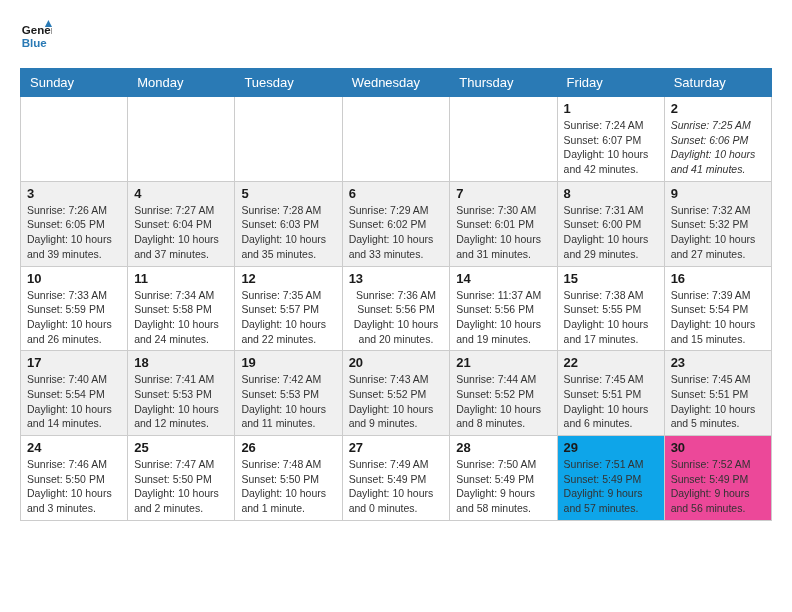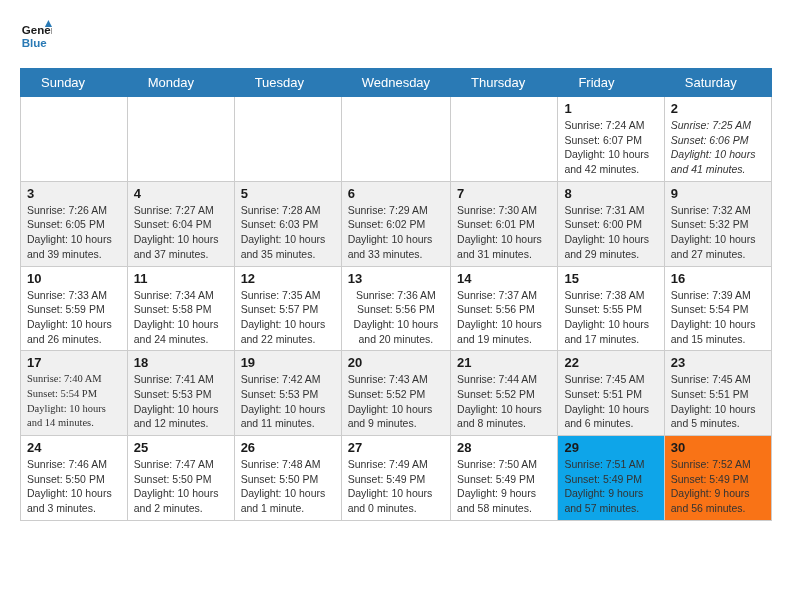--- a/index.html
+++ b/index.html
@@ -39,21 +39,21 @@
     }
     .calendar {
       width: 100%;
       border-collapse: collapse;
       font-size: 11px;
     }
     .calendar th {
       background: #2a7ab5;
       color: #fff;
       text-align: left;
-      padding: 6px 20px;
+      padding: 6px 9px;
       font-size: 13px;
       font-weight: normal;
       border: 1px solid #2a7ab5;
     }
     .calendar td {
       border: 1px solid #ccc;
       vertical-align: top;
       padding: 4px 6px;
       width: 108px;
       min-height: 80px;
@@ -197,41 +197,41 @@
 Daylight: 10 hours and 22 minutes.</div>
         </td>
         <td style="background: rgb(255, 255, 255);">
           <span class="day-number">13</span>
           <div class="day-info" style="white-space: pre-line; text-align: center;">Sunrise: 7:36 AM
 Sunset: 5:56 PM
 Daylight: 10 hours and 20 minutes.</div>
         </td>
         <td style="background: rgb(255, 255, 255);">
           <span class="day-number">14</span>
-          <div class="day-info" style="white-space: pre-line;">Sunrise: 7:37 AM
+          <div class="day-info" style="white-space: pre-line;">Sunrise: 11:37 AM
 Sunset: 5:56 PM
 Daylight: 10 hours and 19 minutes.</div>
         </td>
         <td style="background: rgb(255, 255, 255);">
           <span class="day-number">15</span>
           <div class="day-info" style="white-space: pre-line;">Sunrise: 7:38 AM
 Sunset: 5:55 PM
 Daylight: 10 hours and 17 minutes.</div>
         </td>
         <td style="background: rgb(255, 255, 255);">
           <span class="day-number">16</span>
           <div class="day-info" style="white-space: pre-line;">Sunrise: 7:39 AM
 Sunset: 5:54 PM
 Daylight: 10 hours and 15 minutes.</div>
         </td>
       </tr>
       <tr>
         <td style="background: rgb(240, 240, 240);">
           <span class="day-number">17</span>
-          <div class="day-info" style="white-space: pre-line; font-family: Liberation Serif, serif;">Sunrise: 7:40 AM
+          <div class="day-info" style="white-space: pre-line;">Sunrise: 7:40 AM
 Sunset: 5:54 PM
 Daylight: 10 hours and 14 minutes.</div>
         </td>
         <td style="background: rgb(240, 240, 240);">
           <span class="day-number">18</span>
           <div class="day-info" style="white-space: pre-line;">Sunrise: 7:41 AM
 Sunset: 5:53 PM
 Daylight: 10 hours and 12 minutes.</div>
         </td>
         <td style="background: rgb(240, 240, 240);">
@@ -295,21 +295,21 @@
           <div class="day-info" style="white-space: pre-line;">Sunrise: 7:50 AM
 Sunset: 5:49 PM
 Daylight: 9 hours and 58 minutes.</div>
         </td>
         <td style="background: #0ea5e9;">
           <span class="day-number">29</span>
           <div class="day-info" style="white-space: pre-line;">Sunrise: 7:51 AM
 Sunset: 5:49 PM
 Daylight: 9 hours and 57 minutes.</div>
         </td>
-        <td style="background: #f97316;">
+        <td style="background: #ec4899;">
           <span class="day-number">30</span>
           <div class="day-info" style="white-space: pre-line;">Sunrise: 7:52 AM
 Sunset: 5:49 PM
 Daylight: 9 hours and 56 minutes.</div>
         </td>
       </tr>
     </tbody>
 </table>
 
 </body></html>

